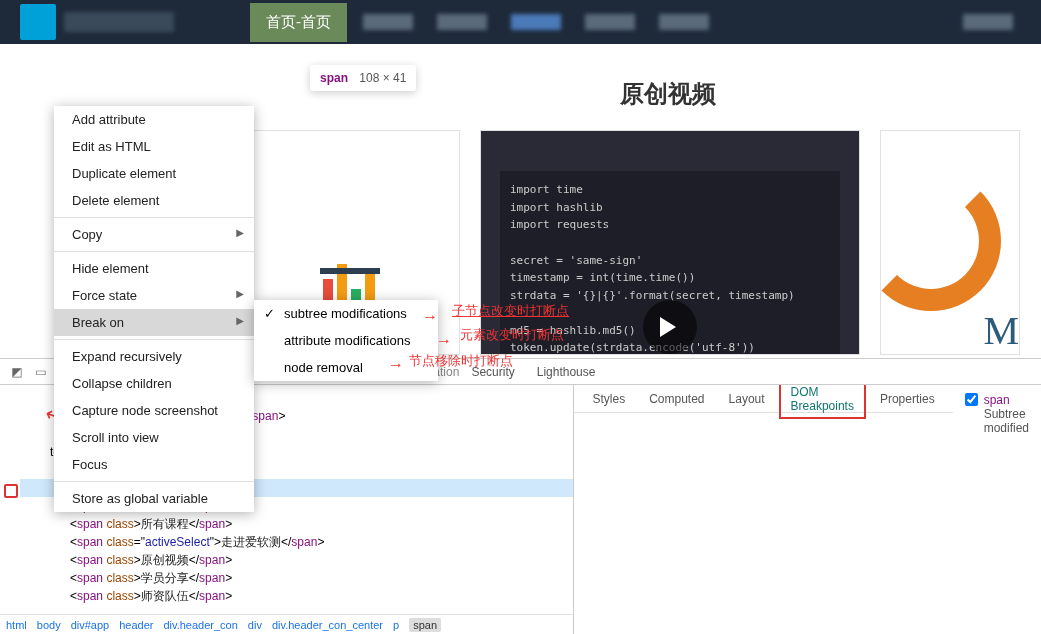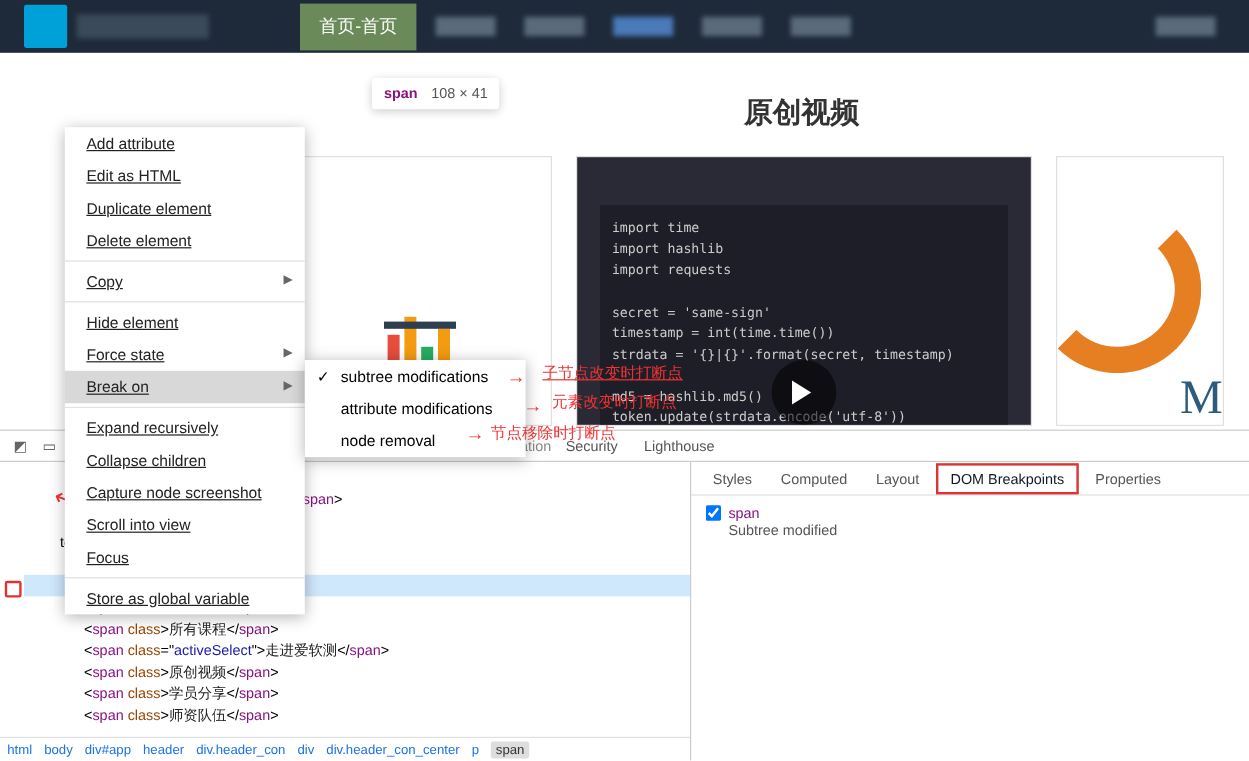--- a/index.html
+++ b/index.html
@@ -19,21 +19,21 @@
     
     .tooltip { position: absolute; top: 65px; left: 310px; background: #fff; border-radius: 3px; box-shadow: 0 2px 8px rgba(0,0,0,.2); padding: 6px 10px; font-size: 12px; }
     .tooltip .tag { color: #881280; font-weight: bold; }
     .tooltip .dims { color: #555; margin-left: 8px; }
     .tooltip::before { content: ''; position: absolute; top: -6px; left: 48px; border: 6px solid transparent; border-bottom-color: #fff; }
     
     
     .page-heading { position: absolute; top: 78px; left: 620px; font-size: 24px; color: #333; }
     
     
-    .context-menu { position: absolute; top: 106px; left: 54px; width: 200px; background: #fff; box-shadow: 0 2px 12px rgba(0,0,0,.3); font-size: 13px; color: #222; z-index: 50; text-decoration: underline; }
+    .context-menu { position: absolute; top: 106px; left: 54px; width: 200px; background: #fff; box-shadow: 0 2px 12px rgba(0,0,0,.3); font-size: 13px; color: #222; z-index: 50; }
     .ctx-item { padding: 6px 18px; cursor: default; position: relative; }
     .ctx-item.sel { background: #d8d8d8; }
     .ctx-sep { height: 1px; background: #e0e0e0; margin: 3px 0; }
     .ctx-arrow { position: absolute; right: 10px; top: 6px; font-size: 10px; color: #666; }
     
     
     .submenu { position: absolute; top: 300px; left: 254px; width: 184px; background: #fff; box-shadow: 0 2px 12px rgba(0,0,0,.3); font-size: 13px; z-index: 51; }
     .sub-item { padding: 6px 12px 6px 30px; position: relative; }
     .sub-item .check { position: absolute; left: 10px; top: 6px; }
     
@@ -55,25 +55,25 @@
     .my-text { font-size: 40px; font-family: Georgia, serif; color: #2c5c7a; position: absolute; right: -20px; }
     
     
     .devtools { position: absolute; top: 358px; left: 0; right: 0; bottom: 0; background: #fff; border-top: 1px solid #ccc; display: flex; flex-direction: column; }
     .dt-tabs { height: 26px; border-bottom: 1px solid #ccc; display: flex; align-items: center; padding-left: 6px; font-size: 12px; color: #555; gap: 2px; }
     .dt-tab { padding: 4px 10px; }
     .dt-icon { width: 16px; height: 16px; display: inline-flex; align-items: center; justify-content: center; color: #666; margin: 0 3px; }
     
     .dt-body { flex: 1; display: flex; overflow: hidden; }
     .dt-left { width: 576px; border-right: 1px solid #ccc; display: flex; flex-direction: column; }
-    .dt-right { flex: 1; display: flex; flex-direction: column; }
+    .dt-right { flex: 1; display: flex; flex-direction: row; justify-content: center; }
     
     .dt-subtabs { height: 28px; border-bottom: 1px solid #e0e0e0; display: flex; align-items: center; font-size: 12px; color: #555; padding: 0 8px; gap: 4px; }
     .dt-subtab { padding: 4px 10px; }
-    .dt-subtab.active { color: #0f172a; }
+    .dt-subtab.active { color: #0f766e; }
     .dt-subtab.boxed { border: 2px solid #d33; }
     
     .elements-tree { flex: 1; font-family: Consolas, monospace; font-size: 12px; padding: 4px 0 4px 20px; overflow: hidden; line-height: 1.5; }
     .el-line { white-space: nowrap; }
     .el-line .tag { color: #881280; }
     .el-line .attr { color: #994500; }
     .el-line .val { color: #1a1aa6; }
     .el-line .txt { color: #222; }
     .el-line.sel { background: #cfe8fc; }
     .el-line .eq { color: #888; font-style: italic; }

